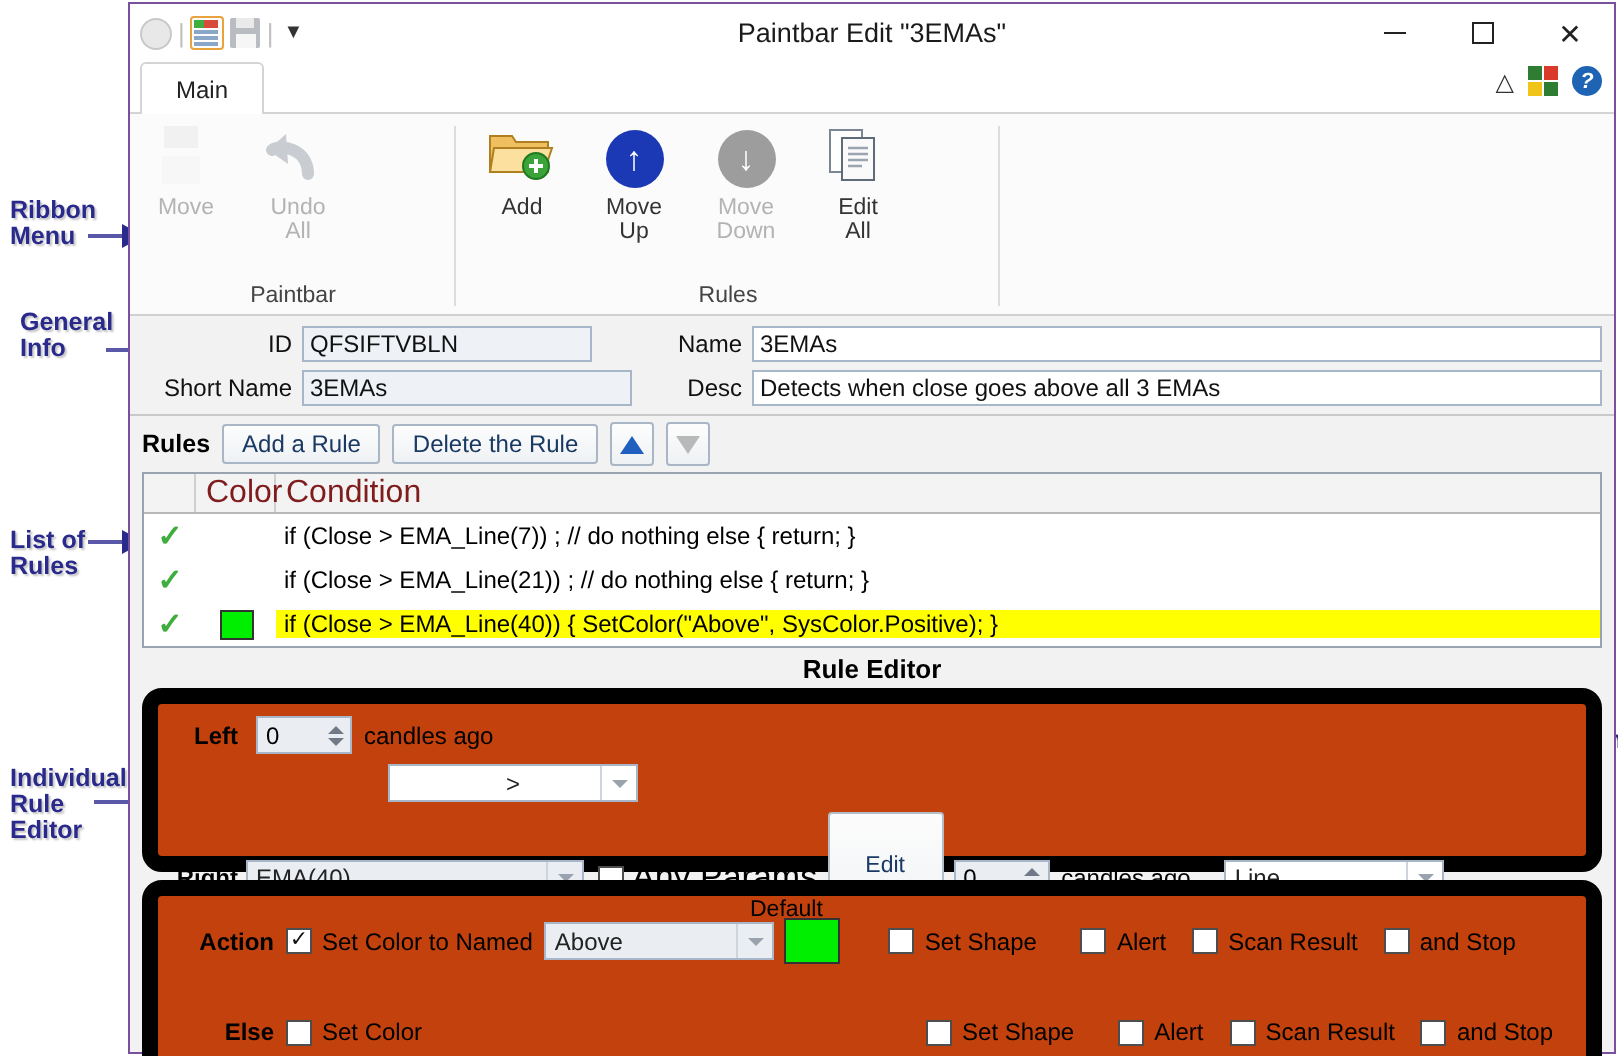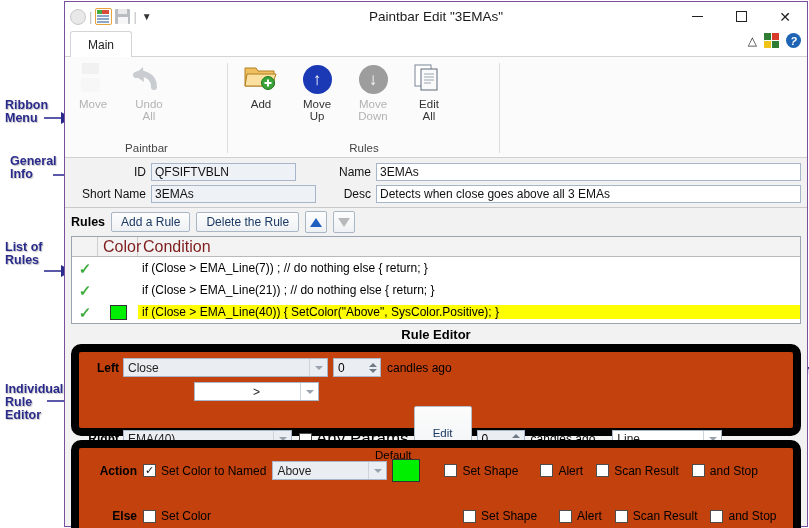--- a/index.html
+++ b/index.html
@@ -184,21 +184,21 @@
     <span class="head" style="left:17px;"></span>
 </div>
 
 <div class="annot" style="left:10px;top:155px;">General
 Info</div>
 <div class="arrow right" style="left:53px;top:170px;width:28px;">
   <span class="shaft" style="left:0;width:18px;"></span>
     <span class="head" style="left:17px;"></span>
 </div>
 
-<div class="annot" style="left:5px;top:241px;">List of
+<div class="annot" style="left:5px;top:264px;">List of
 Rules</div>
 <div class="arrow right" style="left:44px;top:266px;width:28px;">
   <span class="shaft" style="left:0;width:18px;"></span>
     <span class="head" style="left:17px;"></span>
 </div>
 
 <div class="annot" style="left:5px;top:383px;">Individual
 Rule
 Editor</div>
 <div class="arrow right" style="left:47px;top:396px;width:28px;">
@@ -390,24 +390,20 @@
         </span>
       <span class="cond">if (Close &gt; EMA_Line(40)) { SetColor("Above", SysColor.Positive); }</span>
     </div>
   </div>
 
   <div class="retitle">Rule Editor</div>
 
   <div class="panel cond-panel">
     <div class="row" style="padding:6px 0 0 8px;">
       <span class="lbl-b" style="width:32px;text-align:right;padding-right:4px;">Left</span>
-      <span class="combo" style="width:205px;">
-        <span>Close</span>
-        <i class="arr"></i>
-      </span>
       <span class="spin" style="width:48px;margin-left:5px;">
         <span>0</span>
         <i class="ar">
             <i class="u"></i>
             <i class="d"></i>
           </i>
       </span>
       <span style="margin-left:6px;font-size:12px;">candles ago</span>
     </div>
 

